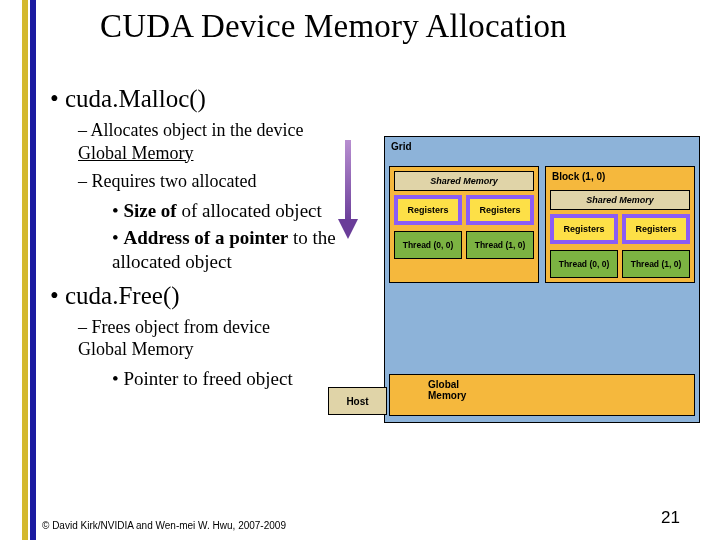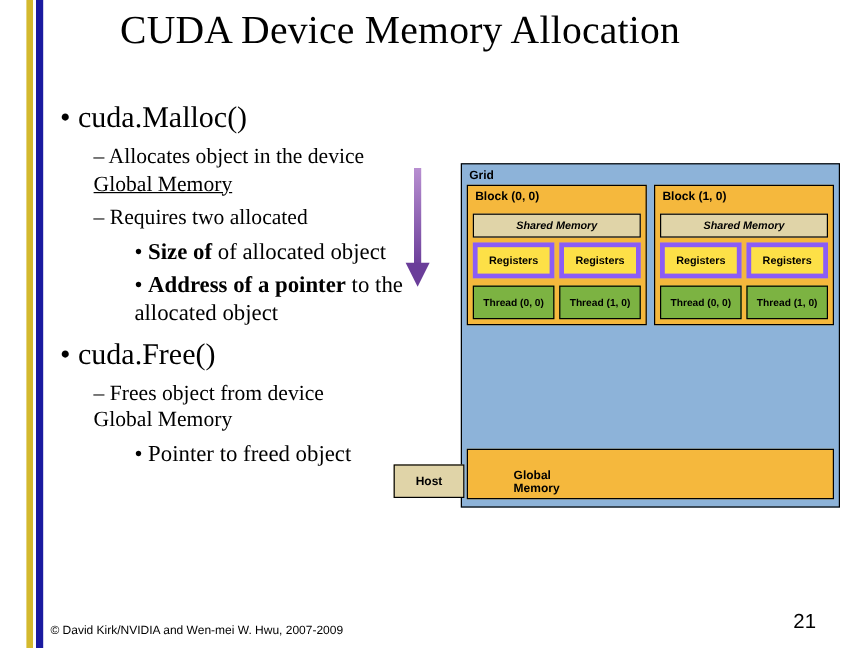--- a/index.html
+++ b/index.html
@@ -7,29 +7,29 @@
   .accent-bar { position: absolute; left: 22px; top: 0; width: 14px; height: 540px; background: linear-gradient(to right, #d4b92e 0%, #d4b92e 42%, #fff 42%, #fff 58%, #1a1aa0 58%, #1a1aa0 100%); }
   .title { position: absolute; left: 100px; top: 8px; font-size: 33px; letter-spacing: 0.2px; }
   .bullets { position: absolute; left: 50px; top: 85px; font-size: 25px; width: 340px; }
   .b1 { margin-bottom: 6px; }
   .b1::before { content: "• "; }
   .sub1 { margin-left: 28px; font-size: 18px; line-height: 1.25; margin-bottom: 6px; }
   .sub2 { margin-left: 62px; font-size: 19px; line-height: 1.25; margin-bottom: 4px; }
   .sub2::before { content: "• "; }
   .underline { text-decoration: underline; }
   .grid-pane { position: absolute; left: 384px; top: 136px; width: 316px; height: 287px; background: #8db3d9; border: 1px solid #000; }
-  .grid-label { font: bold 10px Arial, sans-serif; padding: 4px 6px 2px; }
+  .grid-label { font: bold 10px Arial, sans-serif; padding: 4px 6px 14px; }
   .blocks { display: flex; gap: 6px; padding: 0 4px; }
   .block { flex: 1; background: #f5b83d; border: 1px solid #000; font: bold 10px Arial, sans-serif; padding-bottom: 4px; }
   .block-title { padding: 4px 6px; }
   .sm { margin: 4px 4px 4px; background: #e0d4a8; border: 1px solid #000; text-align: center; padding: 4px 4px; font-size: 9px; font-style: italic; }
   .row { display: flex; gap: 4px; padding: 0 4px; }
   .reg { flex: 1; background: #fde047; border: 4px solid #8b5cf6; text-align: center; padding: 6px 0; font-size: 9px; }
   .thr { flex: 1; background: #7cb342; border: 1px solid #000; text-align: center; padding: 8px 0; font-size: 8.5px; }
-  .gm { position: absolute; left: 4px; bottom: 6px; right: 4px; height: 42px; background: #f5b83d; border: 1px solid #000; font: bold 10px Arial, sans-serif; padding: 16px 38px; }
+  .gm { position: absolute; left: 4px; bottom: 6px; right: 4px; height: 42px; background: #f5b83d; border: 1px solid #000; font: bold 10px Arial, sans-serif; padding: 4px 38px; }
   .host-box { position: absolute; left: 328px; top: 387px; width: 59px; height: 28px; background: #e0d4a8; border: 1px solid #000; font: bold 10px Arial, sans-serif; text-align: center; line-height: 28px; }
   .arrow { position: absolute; left: 342px; top: 140px; width: 12px; height: 99px; }
   .arrow-shaft { position: absolute; left: 3px; top: 0; width: 6px; height: 83px; background: linear-gradient(to bottom, #b88fd1, #6a3d99); }
   .arrow-head { position: absolute; left: -4px; top: 79px; width: 0; height: 0; border-left: 10px solid transparent; border-right: 10px solid transparent; border-top: 20px solid #6a3d99; }
   .footer { position: absolute; left: 42px; bottom: 8px; font: 10px Arial, sans-serif; line-height: 1.2; }
   .pagenum { position: absolute; right: 40px; bottom: 12px; font: 17px Arial, sans-serif; }
   .cudafree { margin-top: 8px; }
 </style>
 </head>
 <body>
@@ -57,21 +57,20 @@
 
 <div class="arrow">
   <div class="arrow-shaft"></div>
   <div class="arrow-head"></div>
 </div>
 
 <div class="grid-pane">
   <div class="grid-label">Grid</div>
   <div class="blocks">
     <div class="block">
-      <div class="block-title">Block (0, 0)</div>
       <div class="sm">Shared Memory</div>
       <div class="row">
         <div class="reg">Registers</div>
         <div class="reg">Registers</div>
       </div>
       <div class="row" style="margin-top:6px;">
         <div class="thr">Thread (0, 0)</div>
         <div class="thr">Thread (1, 0)</div>
       </div>
     </div>

